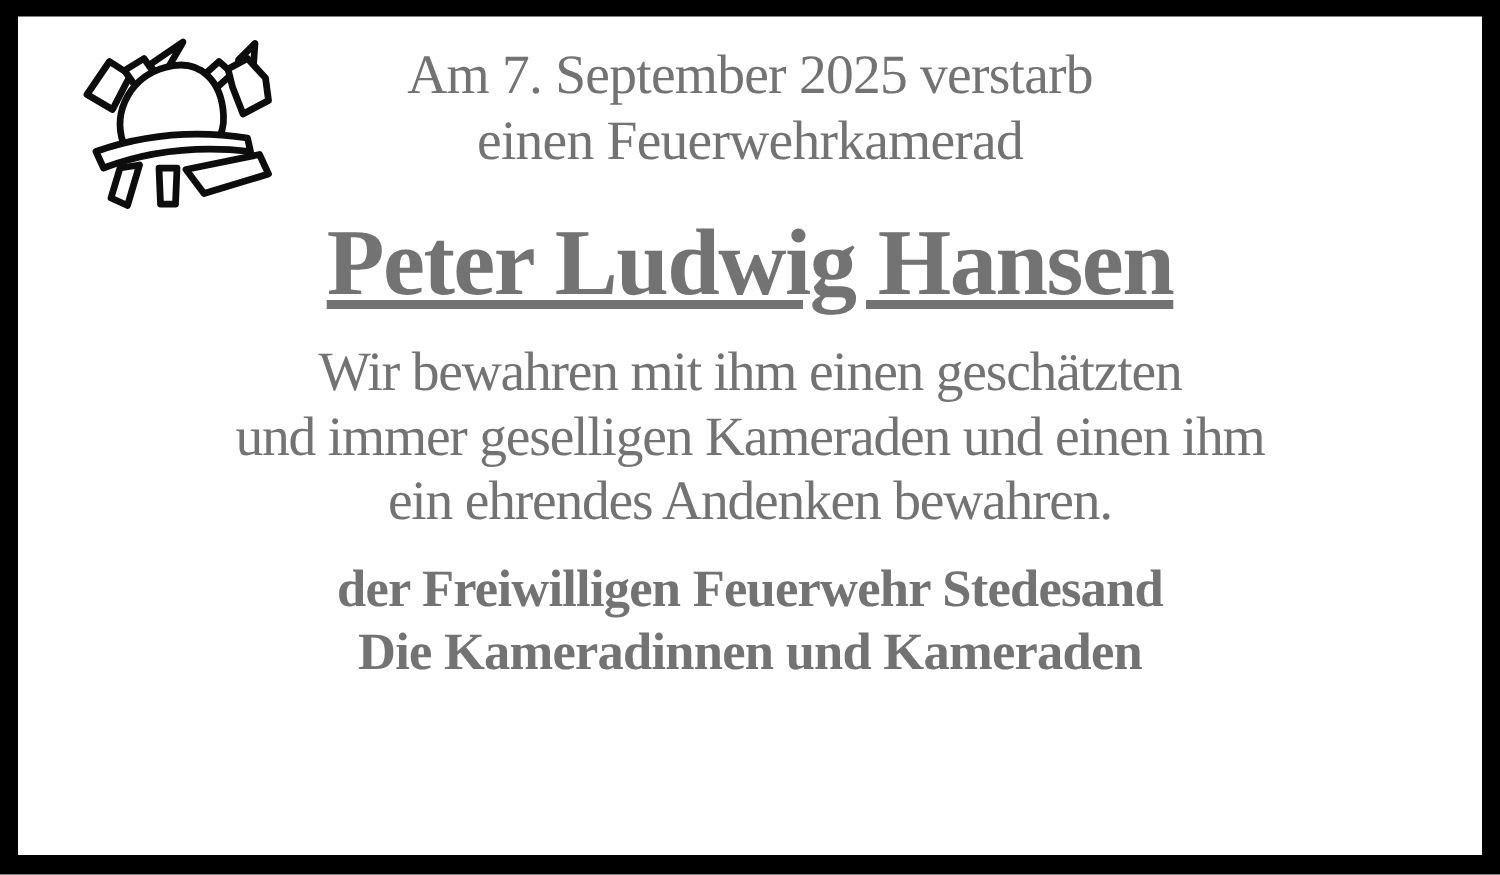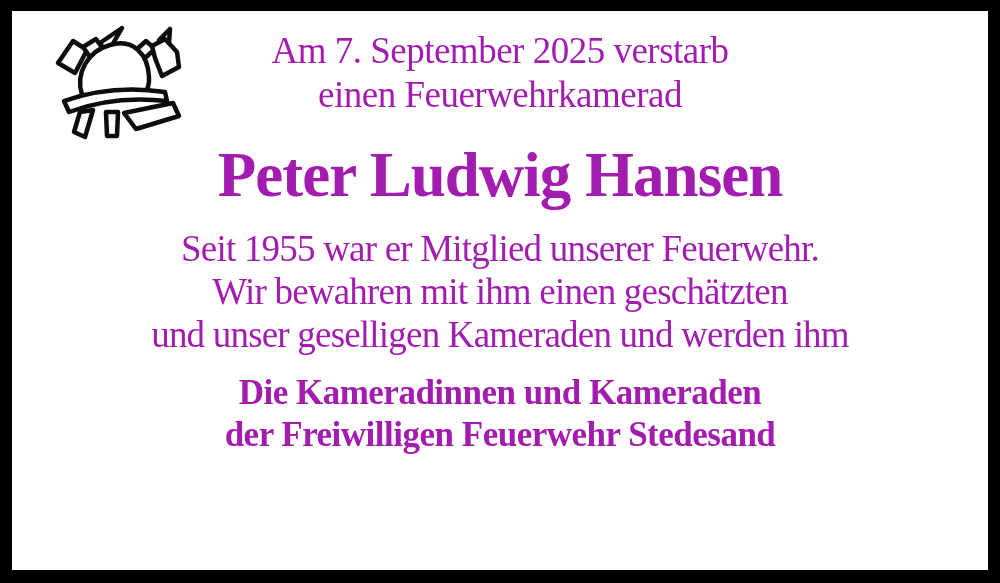--- a/index.html
+++ b/index.html
@@ -12,41 +12,42 @@
     overflow: hidden;
   }
   .paper {
     position: absolute;
     left: 12px;
     top: 11px;
     right: 12px;
     bottom: 13px;
     background: #ffffff;
     text-align: center;
-    color: #a21caf;
+    color: #737373;
   }
   .emblem {
     position: absolute;
     left: 40px;
     top: 8px;
     width: 132px;
     height: 122px;
   }
   .intro {
     padding-top: 18px;
     font-size: 37px;
     line-height: 44px;
     letter-spacing: -0.5px;
   }
   .deceased-name {
     margin-top: 26px;
     font-size: 63px;
     line-height: 64px;
     font-weight: bold;
     letter-spacing: -1px;
+    text-decoration: underline;
   }
   .body-text {
     margin-top: 20px;
     font-size: 37px;
     line-height: 43px;
     letter-spacing: -0.8px;
   }
   .signature {
     margin-top: 16px;
     font-size: 35px;
@@ -85,23 +86,23 @@
   </div>
 
   <div class="intro">
     <span class="line">Am 7. September 2025 verstarb</span>
     <span class="line">einen Feuerwehrkamerad</span>
   </div>
 
   <div class="deceased-name">Peter Ludwig Hansen</div>
 
   <div class="body-text">
-    <span class="line">Seit 1955 war er Mitglied unserer Feuerwehr.</span>
     <span class="line">Wir bewahren mit ihm einen geschätzten</span>
-    <span class="line">und unser geselligen Kameraden und werden ihm</span>
+    <span class="line">und immer geselligen Kameraden und einen ihm</span>
+    <span class="line">ein ehrendes Andenken bewahren.</span>
   </div>
 
   <div class="signature">
+    <span class="line">der Freiwilligen Feuerwehr Stedesand</span>
     <span class="line">Die Kameradinnen und Kameraden</span>
-    <span class="line">der Freiwilligen Feuerwehr Stedesand</span>
   </div>
 
 </div>
 
 </body></html>

